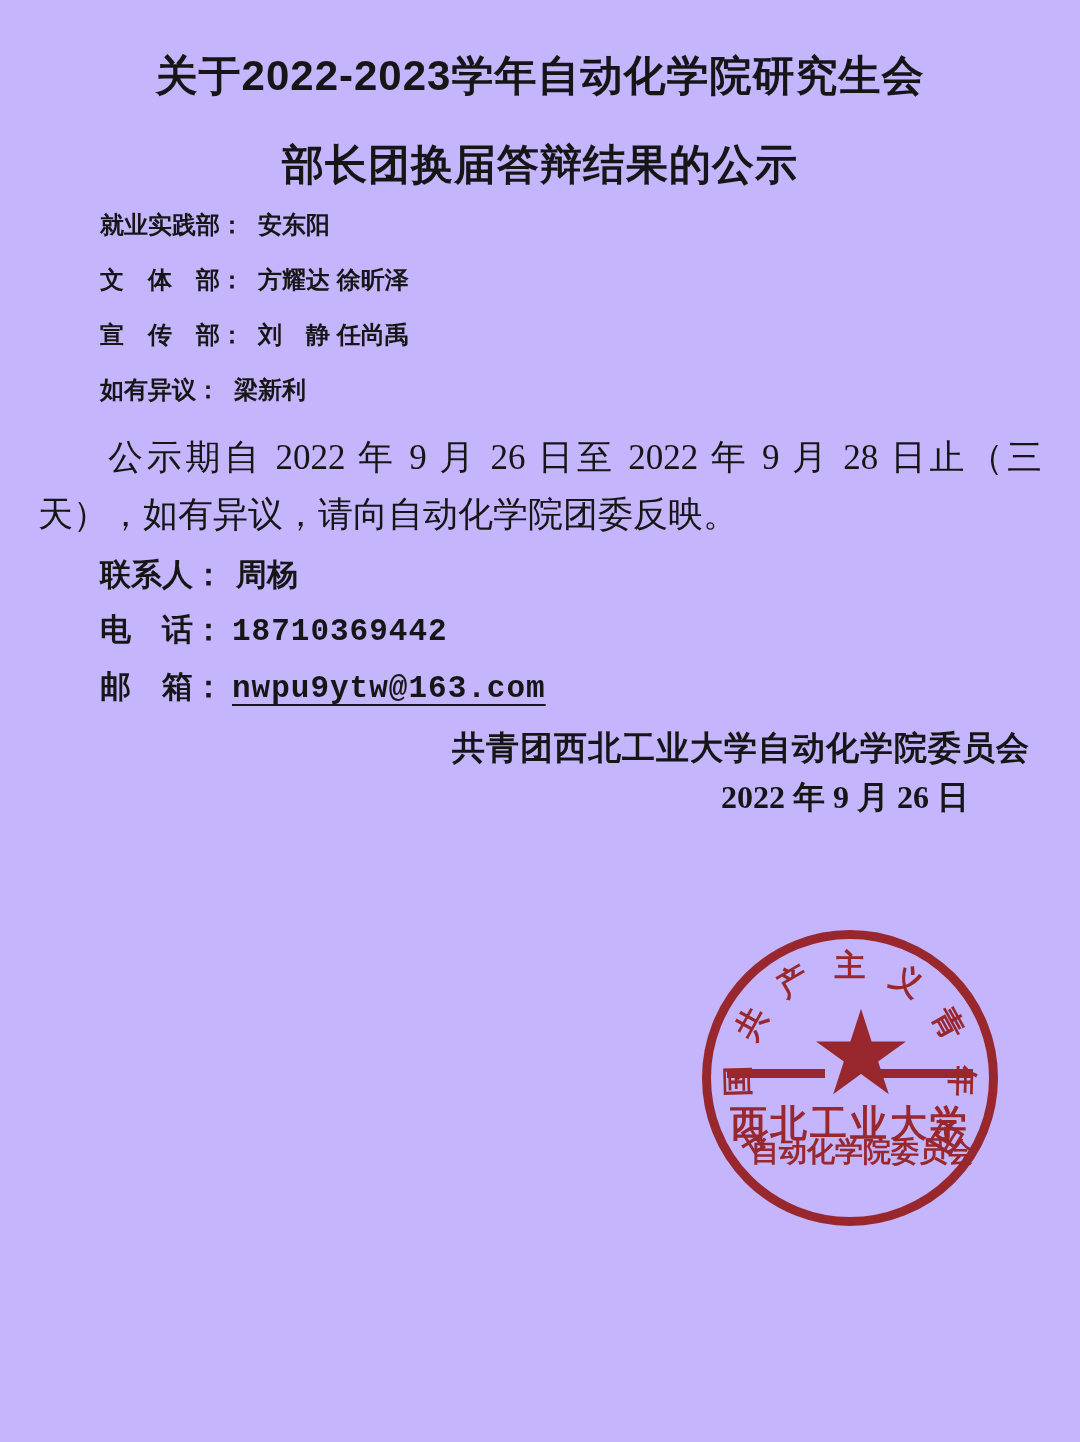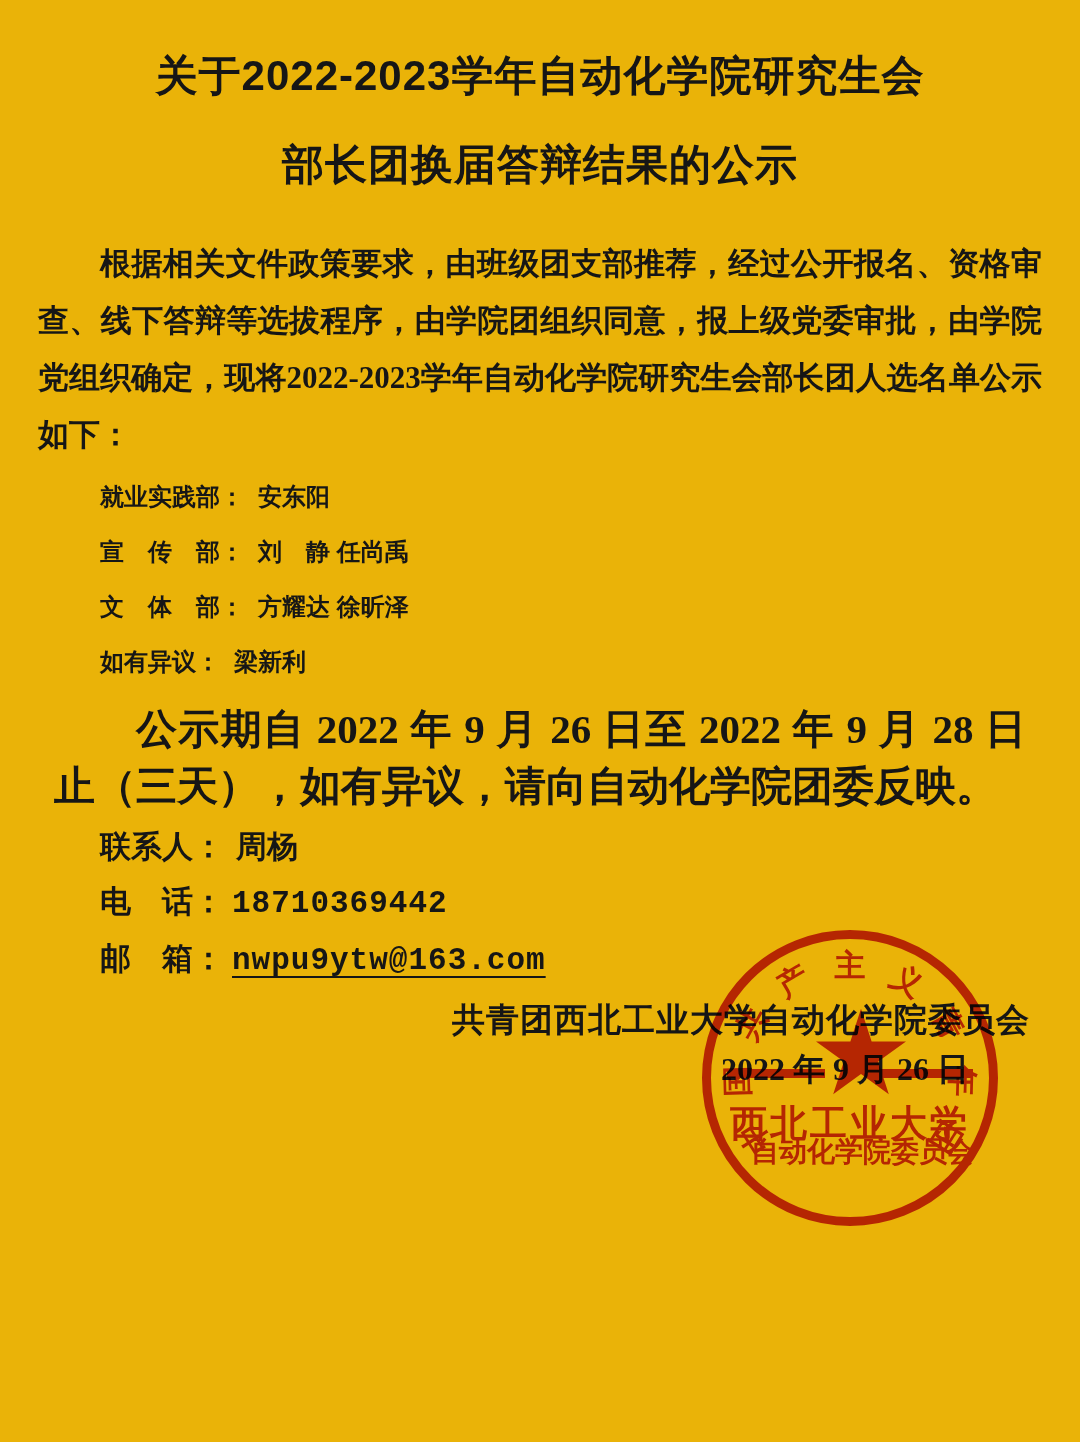--- a/index.html
+++ b/index.html
@@ -1,20 +1,20 @@
 <!DOCTYPE html>
 <html lang="zh"><head>
 <meta charset="utf-8">
 <style>
   html,body{margin:0;padding:0;background:#f3f2ee;}
   .page{
     position:relative;
     width:1080px;height:1442px;
     margin:0 auto;
-    background:#eab308;
+    background:#c4b5fd;
     color:#161616;
     overflow:hidden;
     font-family:"Liberation Serif", serif;
   }
   .content{padding:0 38px;}
   .title{
     text-align:center;
     font-family:"Liberation Sans", sans-serif;
     font-weight:bold;
     font-size:42px;
@@ -35,23 +35,23 @@
   .dept-list{margin:6px 0 0;}
   .dept-row{
     padding-left:62px;
     line-height:55px;
     font-size:24px;
     font-family:"Liberation Sans", sans-serif;
     font-weight:bold;
   }
   .dept-members{margin-left:14px;}
   .notice{
-    margin:12px 16px 0;
-    font-size:41px;
-    font-weight:700;
+    margin:12px 0 0;
+    font-size:35px;
+    font-weight:400;
     line-height:57px;
     text-align:justify;
     text-justify:inter-character;
     text-indent:2em;
   }
   .contacts{margin:4px 0 0;}
   .contact-row{
     padding-left:62px;
     line-height:55px;
     font-size:31px;
@@ -122,31 +122,30 @@
   }
 </style>
 </head>
 <body>
 
 <div class="page">
   <div class="content">
     <h1 class="title title1">关于2022-2023学年自动化学院研究生会</h1>
     <h1 class="title title2">部长团换届答辩结果的公示</h1>
 
-    <p class="intro">根据相关文件政策要求，由班级团支部推荐，经过公开报名、资格审查、线下答辩等选拔程序，由学院团组织同意，报上级党委审批，由学院党组织确定，现将2022-2023学年自动化学院研究生会部长团人选名单公示如下：</p>
 
     <div class="dept-list">
       <div class="dept-row">
         <span>就业实践部：</span><span class="dept-members">安东阳</span>
       </div>
       <div class="dept-row">
-        <span>宣　传　部：</span><span class="dept-members">刘　静 任尚禹</span>
+        <span>文　体　部：</span><span class="dept-members">方耀达 徐昕泽</span>
       </div>
       <div class="dept-row">
-        <span>文　体　部：</span><span class="dept-members">方耀达 徐昕泽</span>
+        <span>宣　传　部：</span><span class="dept-members">刘　静 任尚禹</span>
       </div>
       <div class="dept-row">
         <span>如有异议：</span><span class="dept-members">梁新利</span>
       </div>
     </div>
 
     <p class="notice">公示期自 2022 年 9 月 26 日至 2022 年 9 月 28 日止（三天），如有异议，请向自动化学院团委反映。</p>
 
     <div class="contacts">
       <div class="contact-row">

